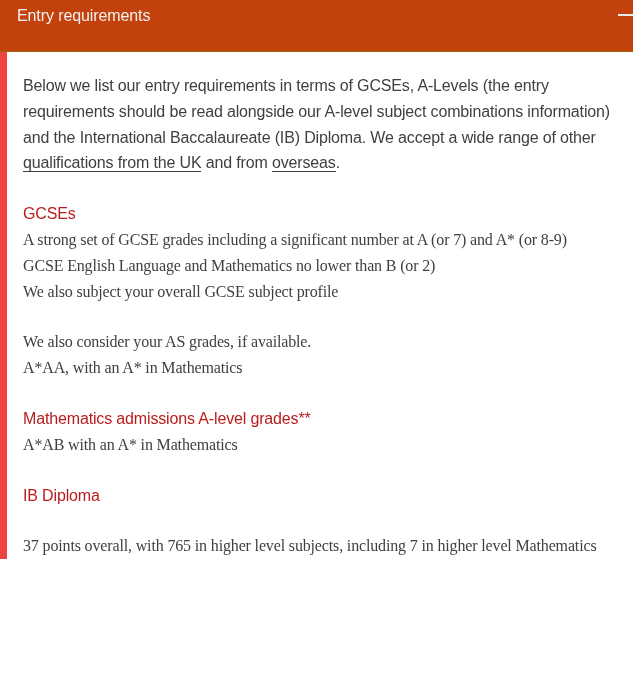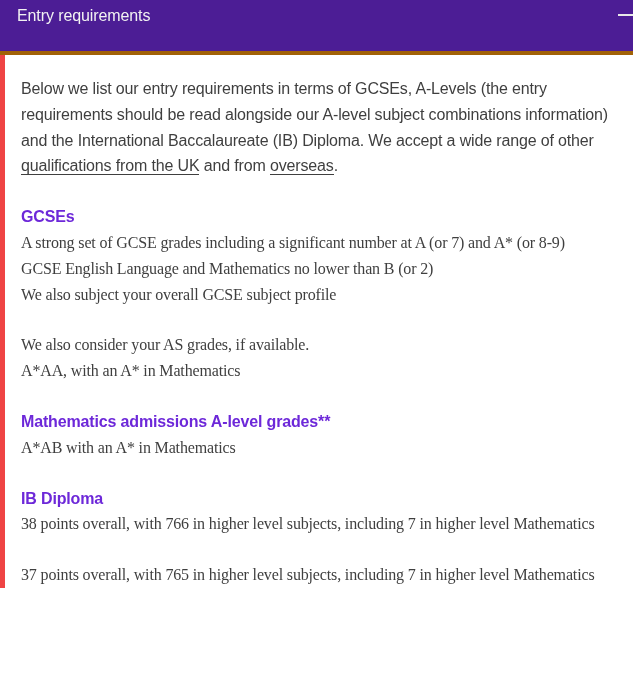--- a/index.html
+++ b/index.html
@@ -13,22 +13,22 @@
       overflow: hidden;
       font-family: "Liberation Sans", "DejaVu Sans", sans-serif;
       color: #3f3f3f;
     }
     .accordion {
       width: 633px;
       position: relative;
     }
     .accordion-header {
       height: 51px;
-      background: #4c1d95;
-      border-bottom: 4px solid #a16207;
+      background: #c2410c;
+      border-bottom: 1px solid #a16207;
       position: relative;
       cursor: pointer;
     }
     .accordion-title {
       position: absolute;
       left: 17px;
       top: 6px;
       color: #f2f2f2;
       font-size: 16px;
       letter-spacing: -0.1px;
@@ -36,40 +36,40 @@
     }
     .collapse-icon {
       position: absolute;
       right: 0;
       top: 14px;
       width: 15px;
       height: 2px;
       background: #e8e8e8;
     }
     .accordion-body {
-      border-left: 5px solid #ef4444;
+      border-left: 7px solid #ef4444;
       padding: 21px 9px 0 16px;
       font-size: 16px;
       line-height: 25.8px;
       letter-spacing: -0.15px;
     }
     .intro {
       margin: 0 0 25px 0;
     }
     .intro a {
       color: #3f3f3f;
       text-decoration: none;
       border-bottom: 1px solid #3f3f3f;
     }
     .section {
       margin: 0 0 25px 0;
     }
     .section-heading {
-      font-weight: bold;
-      color: #6d28d9;
+      font-weight: normal;
+      color: #b91c1c;
       margin: 0;
     }
     .section-line {
       margin: 0;
       font-family: Liberation Serif, serif;
     }
   </style>
 </head>
 <body>
 
@@ -94,20 +94,19 @@
       <p class="section-line">A*AA, with an A* in Mathematics</p>
     </div>
 
     <div class="section">
       <p class="section-heading">Mathematics admissions A-level grades**</p>
       <p class="section-line">A*AB with an A* in Mathematics</p>
     </div>
 
     <div class="section">
       <p class="section-heading">IB Diploma</p>
-      <p class="section-line">38 points overall, with 766 in higher level subjects, including 7 in higher level Mathematics</p>
     </div>
 
     <div class="section">
       <p class="section-line">37 points overall, with 765 in higher level subjects, including 7 in higher level Mathematics</p>
     </div>
   </div>
 </div>
 
 </body></html>

